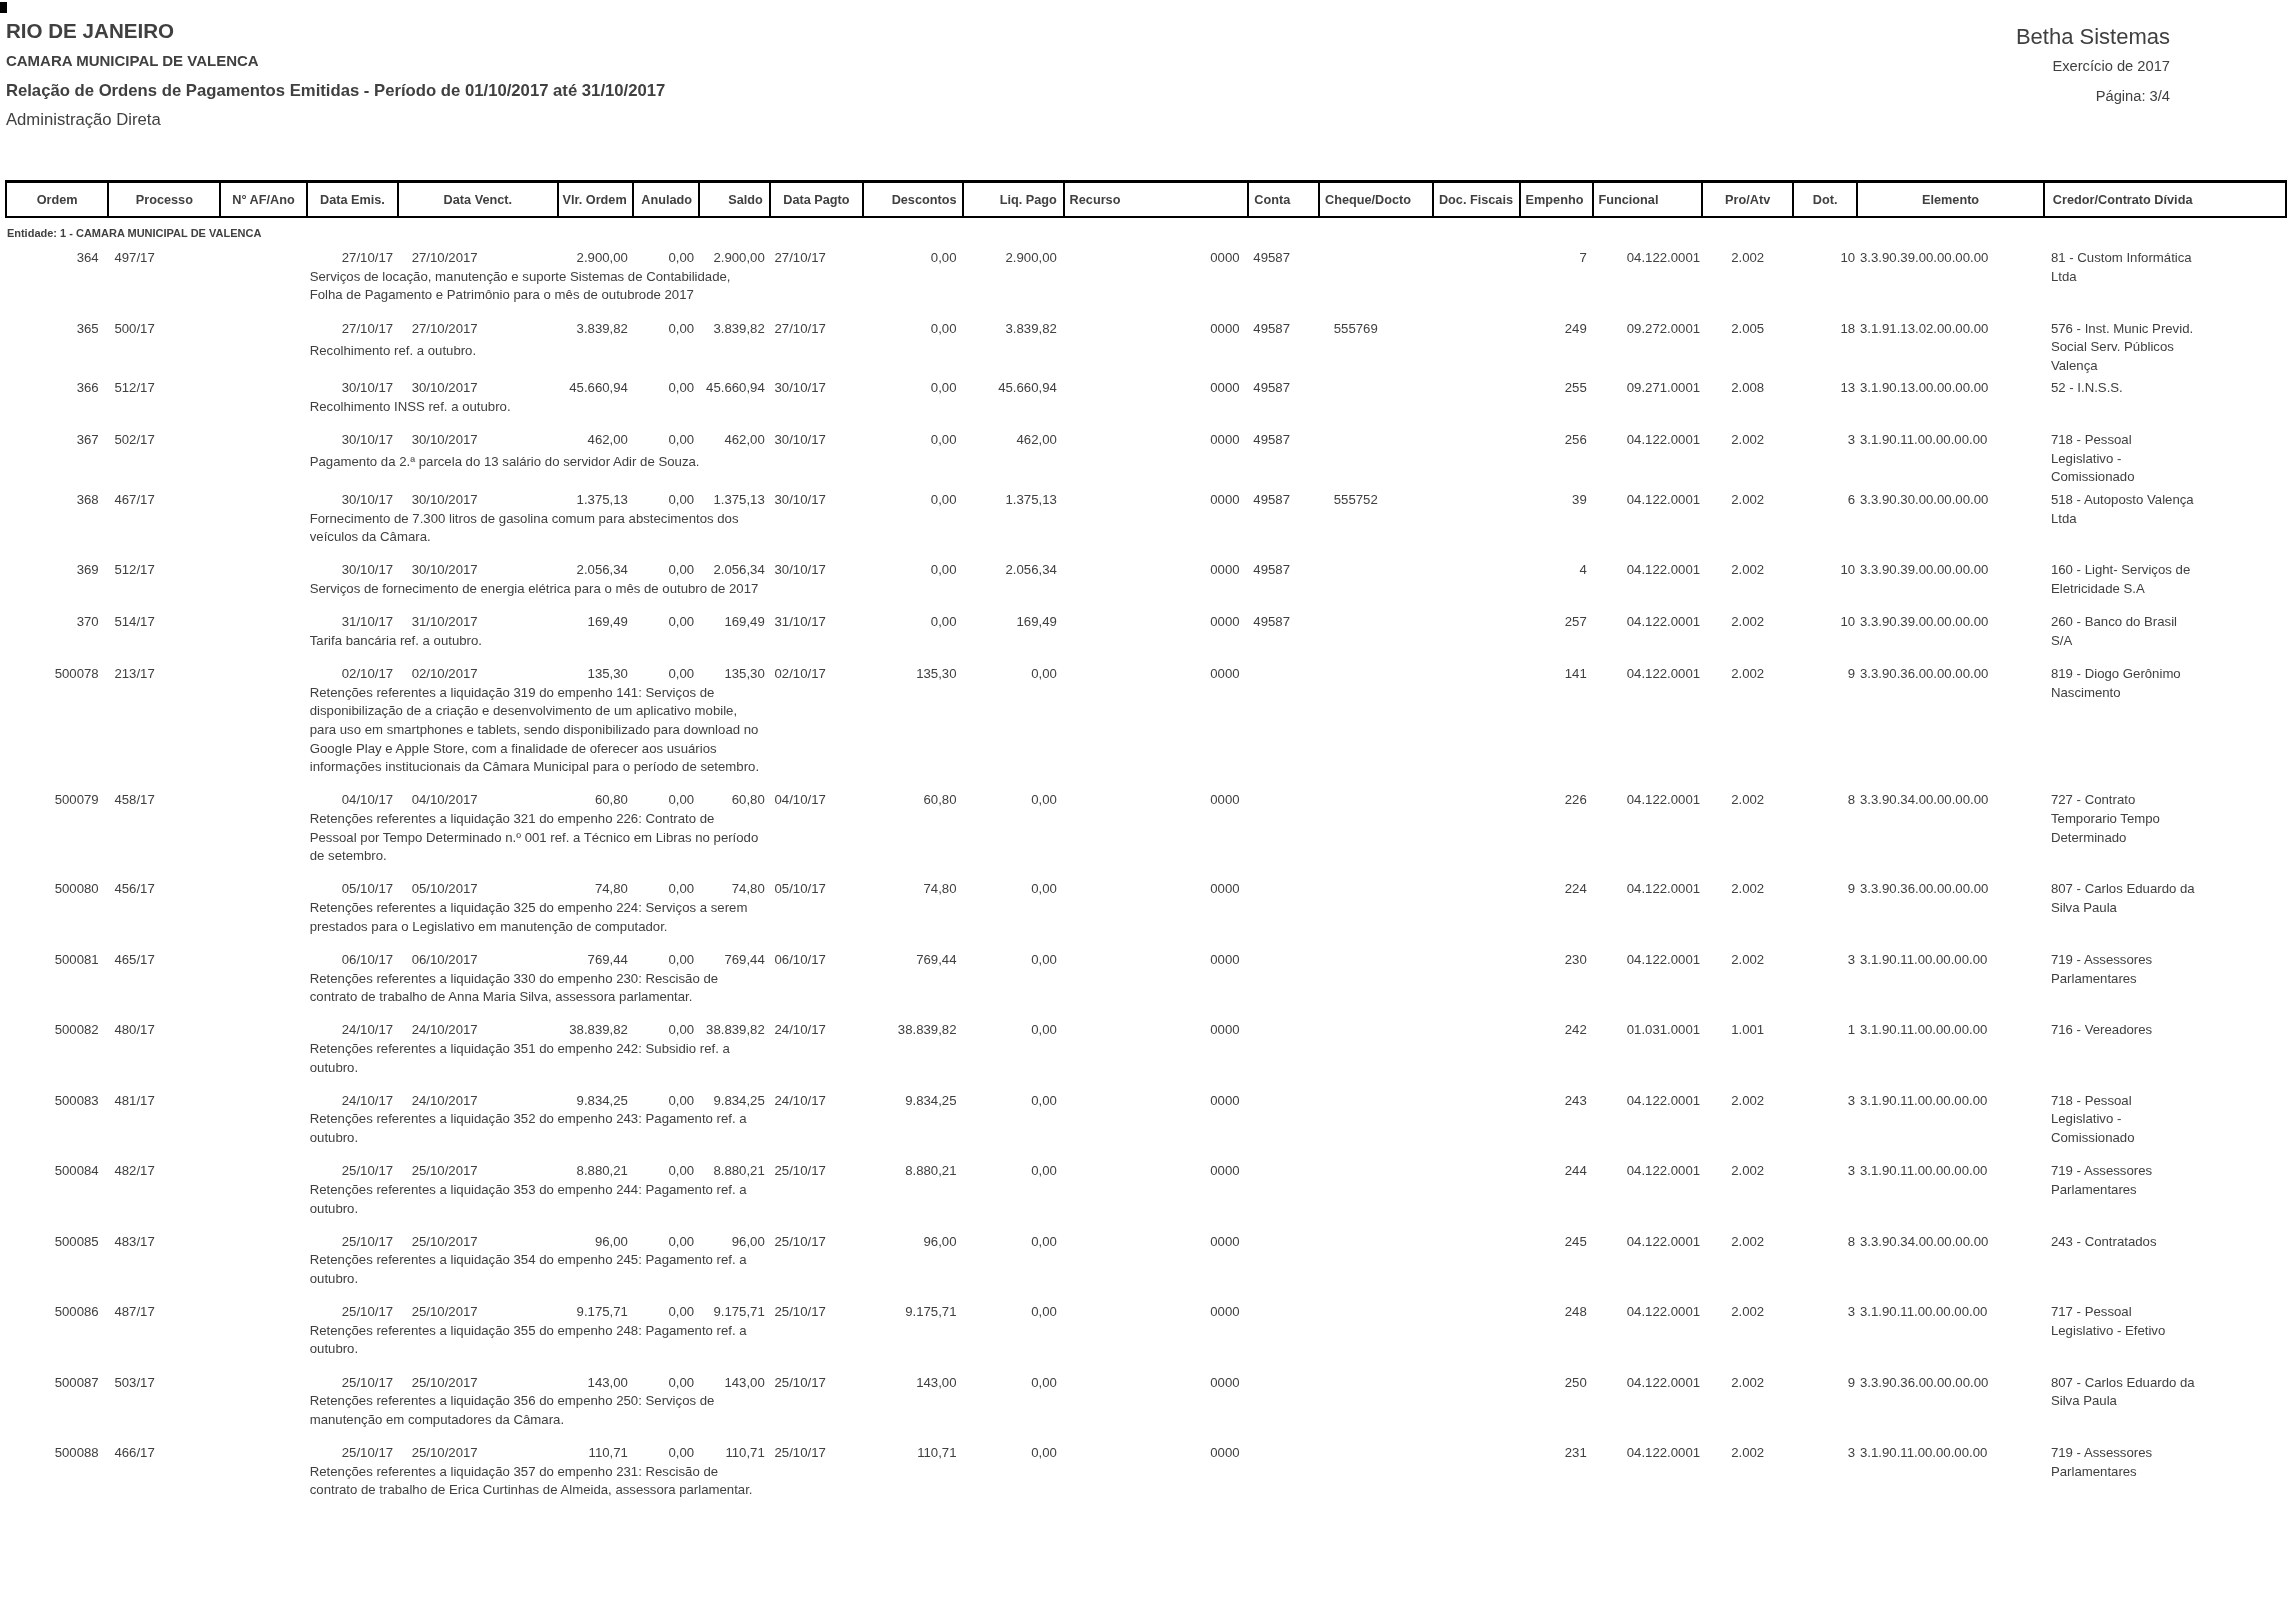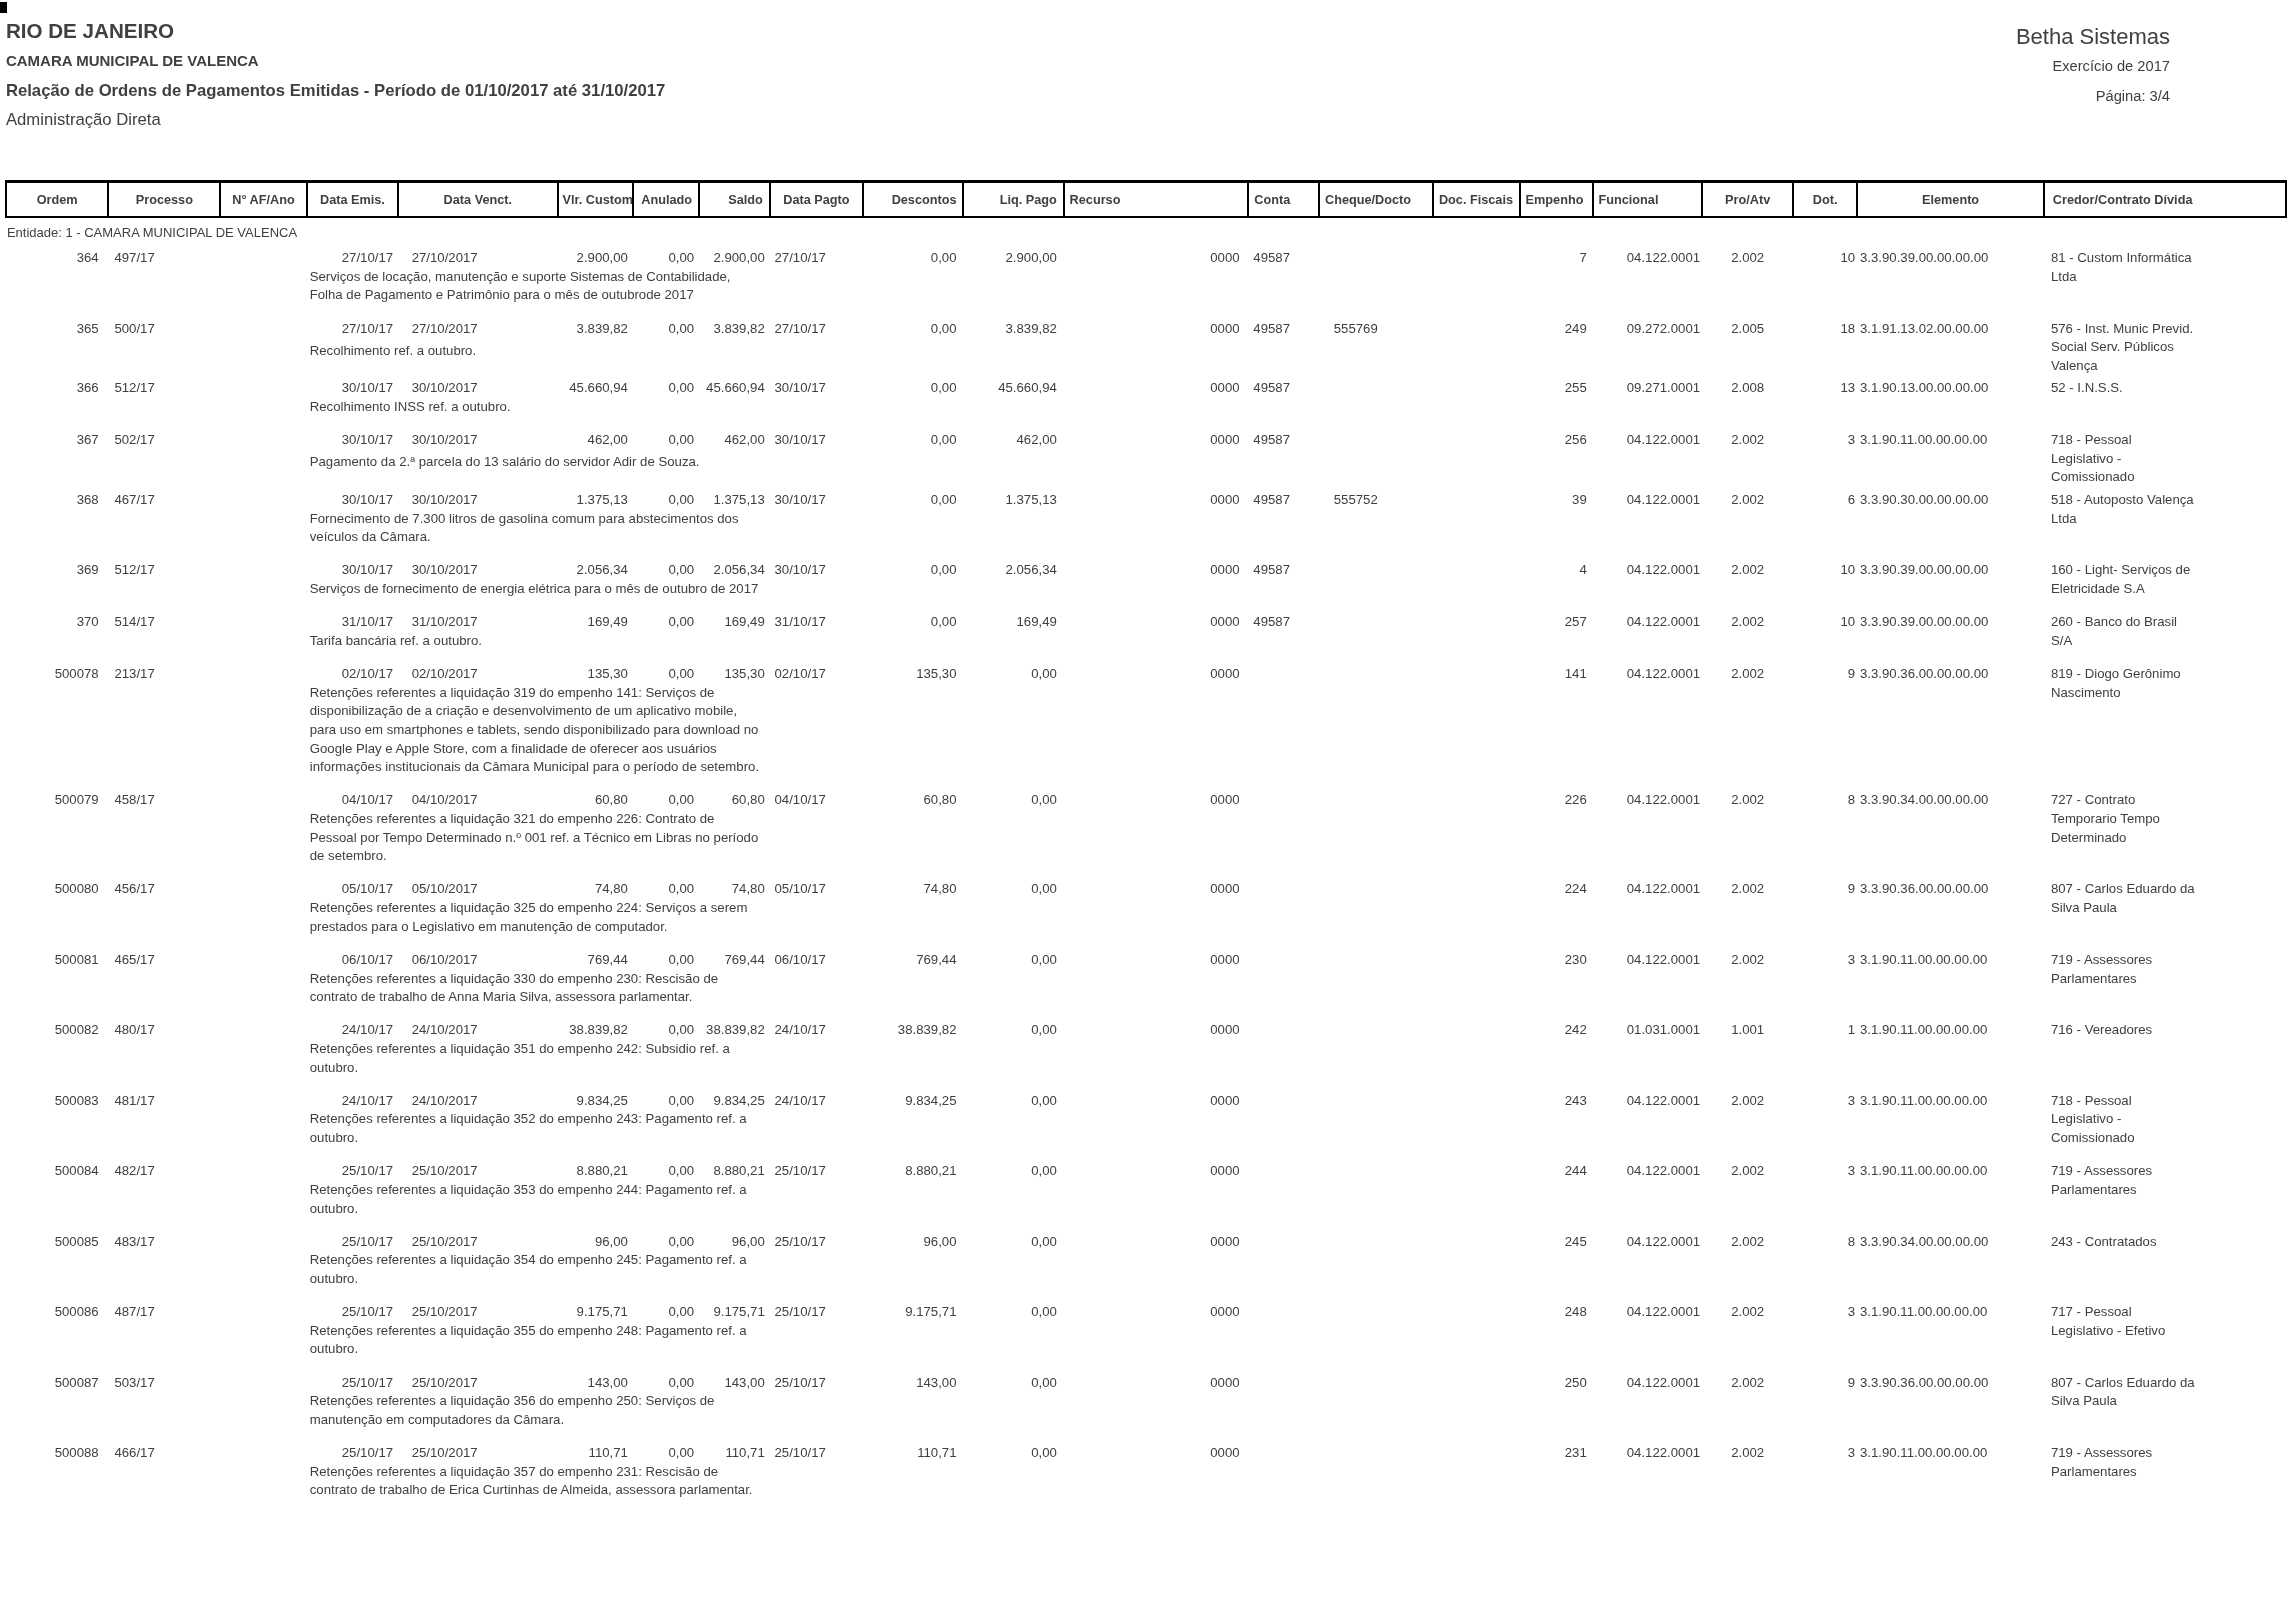--- a/index.html
+++ b/index.html
@@ -44,21 +44,21 @@
   thead th:nth-child(9){text-align:center;}
   thead th:nth-child(12),thead th:nth-child(13),thead th:nth-child(14),
   thead th:nth-child(15),thead th:nth-child(16),thead th:nth-child(17){text-align:left;padding-left:4.9px;}
   thead th.credor-th{text-align:left;padding-left:7.8px;}
 
   tbody td{
     font-size:13.2px;line-height:18.6px;vertical-align:top;
     padding:0 2px;overflow:hidden;
   }
   tr.section-row td{
-    font-weight:normal;font-size:13px;
+    font-weight:bold;font-size:11px;
     padding-top:5.9px;padding-bottom:2.9px;padding-left:1px;
   }
   tr.entry-row td{padding-top:3.9px;white-space:nowrap;}
   tr.entry-row td.credor,tr.entry-row td.filler{white-space:normal;}
   tr.entry-row td:nth-child(1){text-align:right;padding-right:9.8px;}
   tr.entry-row td:nth-child(2){text-align:left;padding-left:5.9px;}
   tr.entry-row td:nth-child(4){text-align:right;padding-right:4.9px;}
   tr.entry-row td:nth-child(5){text-align:left;padding-left:13.7px;}
   tr.entry-row td:nth-child(6){text-align:right;padding-right:4.9px;}
   tr.entry-row td:nth-child(7){text-align:right;padding-right:4.9px;}
@@ -124,21 +124,21 @@
         <col style="width:6.8%">
       <col style="width:3.8%">
     </colgroup>
     <thead>
       <tr id="head-row">
           <th>Ordem</th>
           <th>Processo</th>
           <th>N° AF/Ano</th>
           <th>Data Emis.</th>
           <th>Data Venct.</th>
-          <th>Vlr. Custom</th>
+          <th>Vlr. Ordem</th>
           <th>Anulado</th>
           <th>Saldo</th>
           <th>Data Pagto</th>
           <th>Descontos</th>
           <th>Liq. Pago</th>
           <th>Recurso</th>
           <th>Conta</th>
           <th>Cheque/Docto</th>
           <th>Doc. Fiscais</th>
           <th>Empenho</th>

